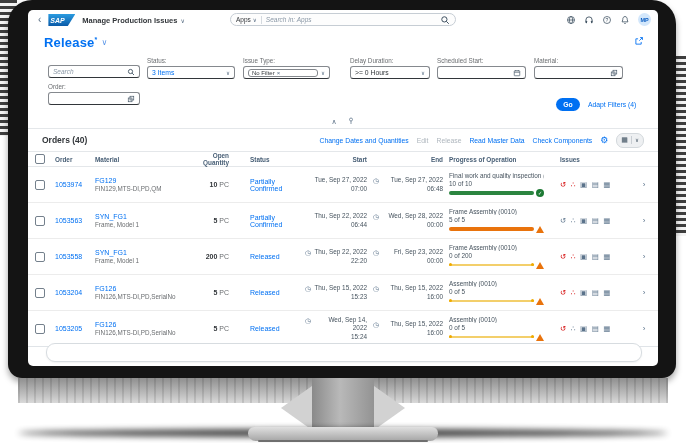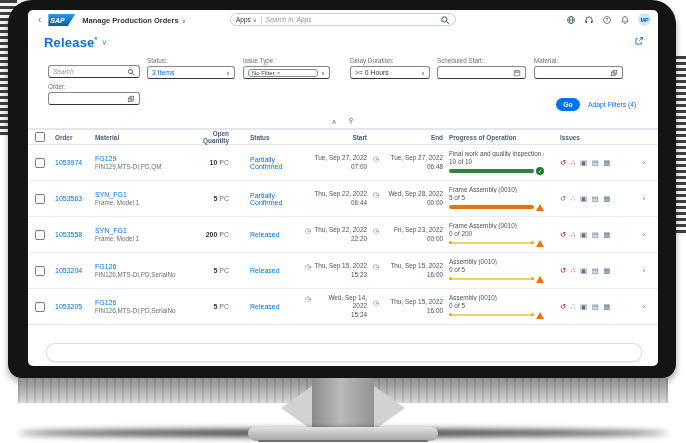--- a/index.html
+++ b/index.html
@@ -146,21 +146,21 @@
 <div class="floor-shadow"></div>
 <div class="base"></div>
 <div class="base-lip"></div>
 
 <div class="screen">
 
   <div class="shell">
     <span class="back">‹</span>
     <span class="saplogo">SAP</span>
     <span class="shell-title">
-      <span>Manage Production Orders</span>
+      <span>Manage Production Issues</span>
       <span class="chev">∨</span>
     </span>
     <div class="shell-search">
       <span class="scope">
         <span>Apps</span>
         <span class="chev">∨</span>
       </span>
       <span class="scope-div"></span>
       <span class="ph">Search in: Apps</span>
       <span class="sic">
@@ -288,20 +288,34 @@
   <div class="collapse-row">
     <span class="cic">∧</span>
     <span class="cic">
       <svg viewBox="0 0 16 16" fill="none" stroke="currentColor" stroke-width="1.4">
           <circle cx="8" cy="5" r="3"></circle>
           <line x1="8" y1="8" x2="8" y2="14"></line>
         </svg>
     </span>
   </div>
 
+  <div class="ttoolbar">
+    <span class="ttitle">Orders (40)</span>
+    <a class="tbl-action" data-enabled="true">Change Dates and Quantities</a>
+    <a class="tbl-action" data-enabled="false">Edit</a>
+    <a class="tbl-action" data-enabled="false">Release</a>
+    <a class="tbl-action" data-enabled="true">Read Master Data</a>
+    <a class="tbl-action" data-enabled="true">Check Components</a>
+    <span class="gear">⚙</span>
+    <span class="splitbtn">
+      <span>▦</span>
+      <span class="divv"></span>
+      <span class="chev">∨</span>
+    </span>
+  </div>
 
   <div class="thead">
     <span class="cell c-check">
         <span class="cb"></span>
       </span>
     <span class="cell">Order</span>
     <span class="cell">Material</span>
     <span class="cell c-qty">Open Quantity</span>
     <span class="cell c-status">Status</span>
     <span class="cell" style="text-align:right;">Start</span>

